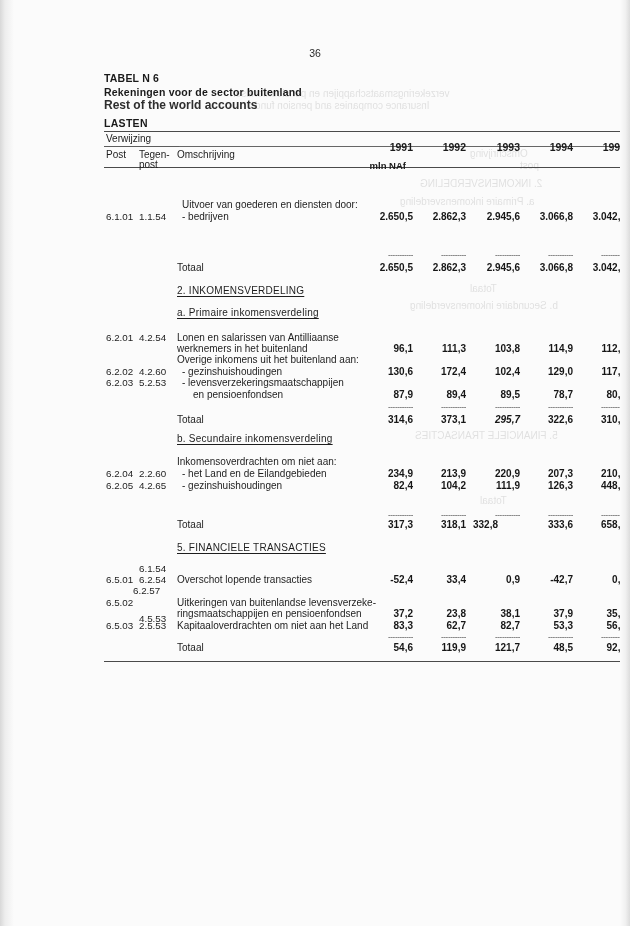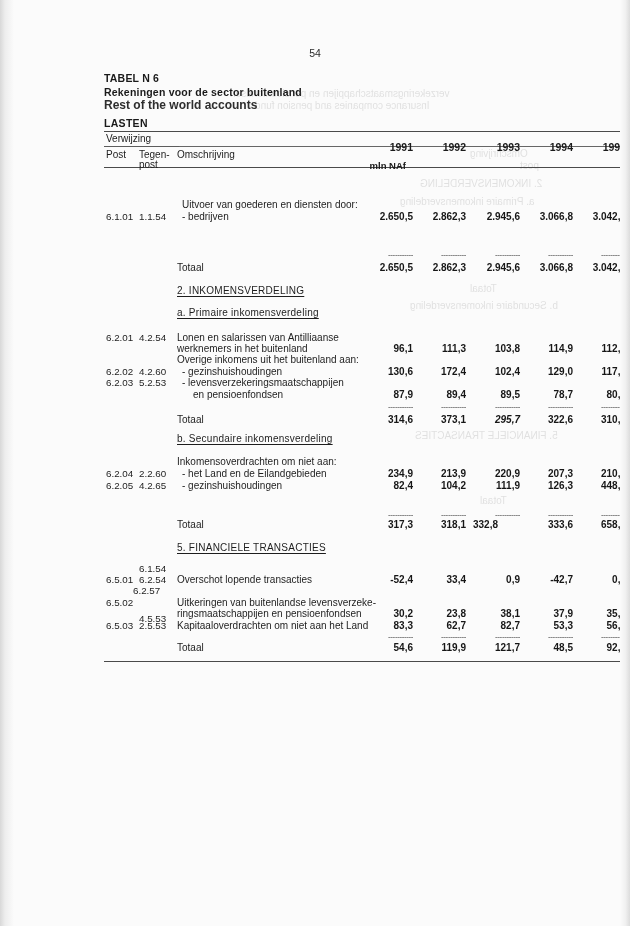--- a/index.html
+++ b/index.html
@@ -175,21 +175,21 @@
   <div class="ghost" style="left:250px; top:100px;">Insurance companies and pension funds</div>
   <div class="ghost" style="left:470px; top:148px;">Omschrijving</div>
   <div class="ghost" style="left:520px; top:160px;">post</div>
   <div class="ghost" style="left:420px; top:178px;">2. INKOMENSVERDELING</div>
   <div class="ghost" style="left:400px; top:196px;">a. Primaire inkomensverdeling</div>
   <div class="ghost" style="left:470px; top:283px;">Totaal</div>
   <div class="ghost" style="left:410px; top:300px;">b. Secundaire inkomensverdeling</div>
   <div class="ghost" style="left:415px; top:430px;">5. FINANCIELE TRANSACTIES</div>
   <div class="ghost" style="left:480px; top:495px;">Totaal</div>
 
-  <div class="page-number">54</div>
+  <div class="page-number">36</div>
 
   <div class="titleblock">
     <div class="t-line1">TABEL N 6</div>
     <div class="t-line2">Rekeningen voor de sector buitenland</div>
     <div class="t-line3">Rest of the world accounts</div>
   </div>
 
   <div class="lasten">LASTEN</div>
 
   <div class="rule rule-top"></div>
@@ -330,21 +330,21 @@
   <div class="num b" style="left:359px; top:574px;">-52,4</div>
   <div class="num b" style="left:412px; top:574px;">33,4</div>
   <div class="num b" style="left:466px; top:574px;">0,9</div>
   <div class="num b" style="left:519px; top:574px;">-42,7</div>
   <div class="num b" style="left:572px; top:574px;">0,9</div>
 
   <div class="tx code" style="left:106px; top:597px;">6.5.02</div>
   <div class="tx code" style="left:139px; top:613px;">4.5.53</div>
   <div class="tx" style="left:177px; top:597px;">Uitkeringen van buitenlandse levensverzeke-</div>
   <div class="tx" style="left:177px; top:608px;">ringsmaatschappijen en pensioenfondsen</div>
-  <div class="num b" style="left:359px; top:608px;">30,2</div>
+  <div class="num b" style="left:359px; top:608px;">37,2</div>
   <div class="num b" style="left:412px; top:608px;">23,8</div>
   <div class="num b" style="left:466px; top:608px;">38,1</div>
   <div class="num b" style="left:519px; top:608px;">37,9</div>
   <div class="num b" style="left:572px; top:608px;">35,0</div>
 
   <div class="tx code" style="left:106px; top:620px;">6.5.03</div>
   <div class="tx code" style="left:139px; top:620px;">2.5.53</div>
   <div class="tx" style="left:177px; top:620px;">Kapitaaloverdrachten om niet aan het Land</div>
   <div class="num b" style="left:359px; top:620px;">83,3</div>
   <div class="num b" style="left:412px; top:620px;">62,7</div>

